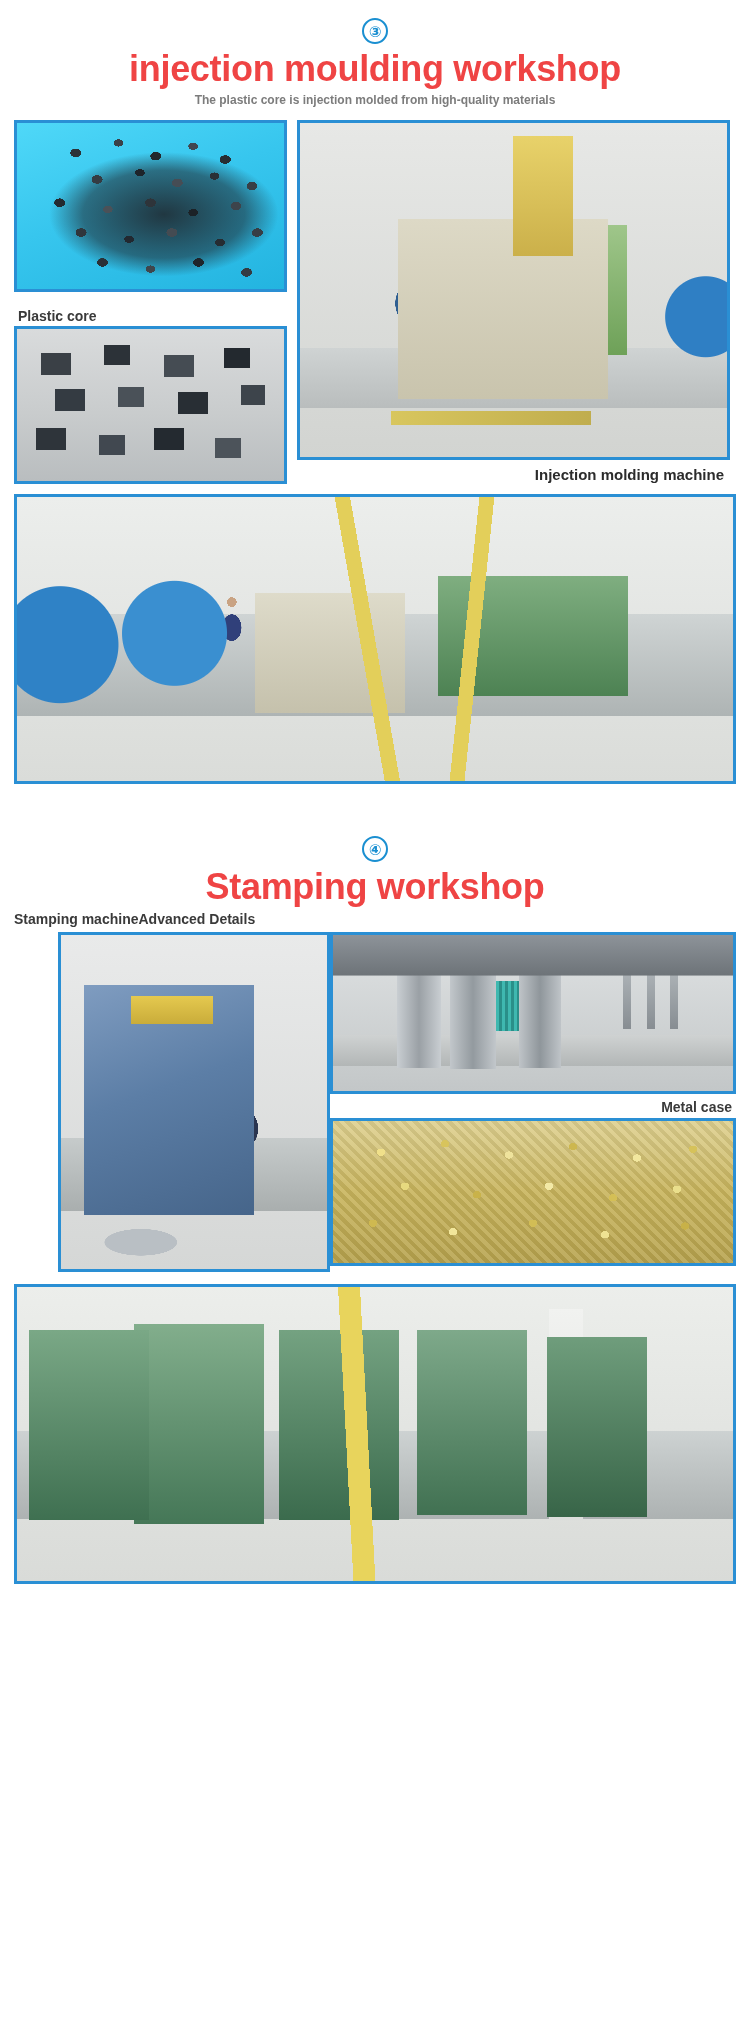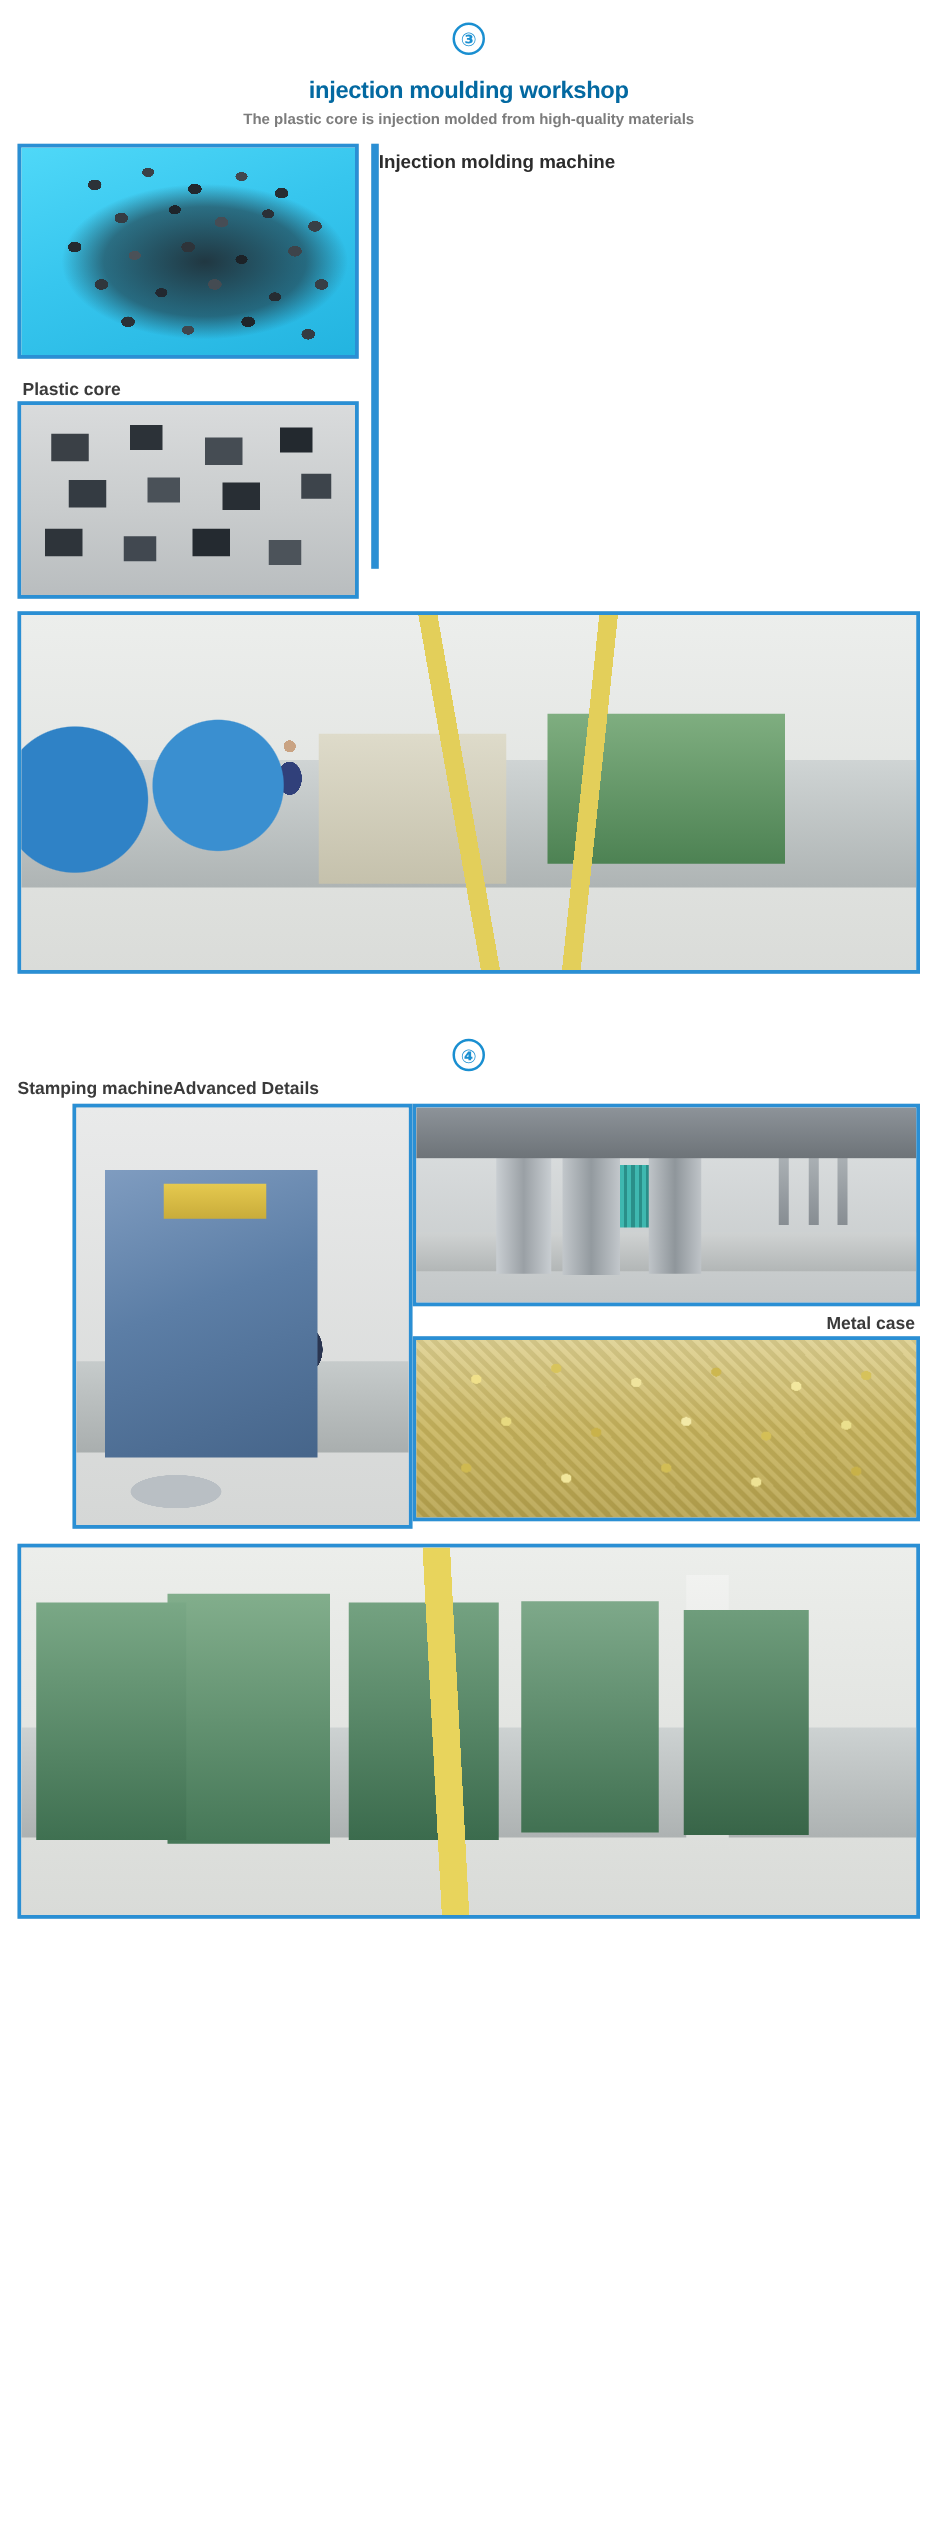--- a/index.html
+++ b/index.html
@@ -27,26 +27,26 @@
     border: 2px solid #1a8fd1;
     border-radius: 50%;
     color: #1a8fd1;
     font-size: 15px;
     font-weight: bold;
     font-family: "DejaVu Sans", sans-serif;
     text-align: center;
     margin-bottom: 2px;
   }
   .section-title {
-    font-size: 19px;
-    font-weight: bold;
-    color: #0369a1;
+    font-size: 36px;
+    font-weight: bold;
+    color: #ef4444;
     letter-spacing: -0.3px;
     line-height: 1.15;
-    margin-top: 16px;
+    margin-top: 2px;
   }
   .section-subtitle {
     font-size: 12px;
     font-weight: bold;
     color: #7c7c7c;
     line-height: 1.25;
     margin-top: 4px;
   }
 
   
@@ -66,21 +66,21 @@
     line-height: 1.2;
   }
 
   
   .sec3-grid {
     margin: 12px 14px 0 14px;
     display: flex;
     gap: 10px;
   }
   .sec3-left  { width: 273px; display: flex; flex-direction: column; gap: 12px; }
-  .sec3-right { width: 433px; display: flex; flex-direction: row; }
+  .sec3-right { width: 433px; display: flex; flex-direction: column; }
 
   .img-pellets { height: 172px; }
   .img-cores   { height: 158px; }
   .img-machine { height: 340px; }
 
   .plastic-core-label {
     padding: 4px 2px 2px 4px;
     font-size: 14px;
     font-weight: bold;
     color: #3a3a3a;
@@ -347,20 +347,21 @@
     </div>
 
   </div>
 
   <div class="gap-between-sections"></div>
 
   <div>
 
     <div class="section-header">
       <div class="step-badge">④</div>
+      <div class="section-title">Stamping workshop</div>
     </div>
 
     <div class="sec4-labels">
       <span class="caption">Stamping machine</span>
       <span class="caption">Advanced Details</span>
     </div>
 
     <div class="sec4-grid">
 
       <div class="sec4-left">

